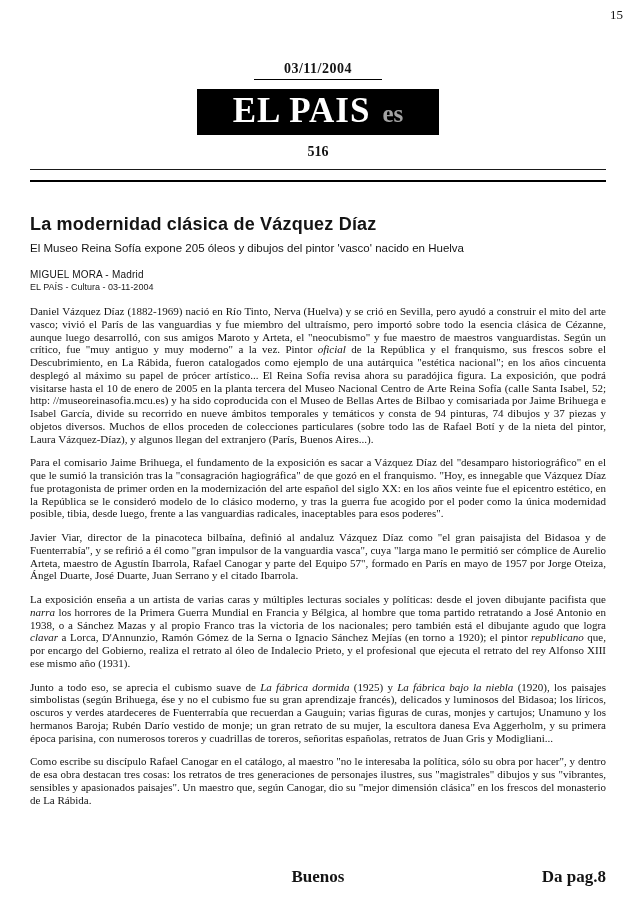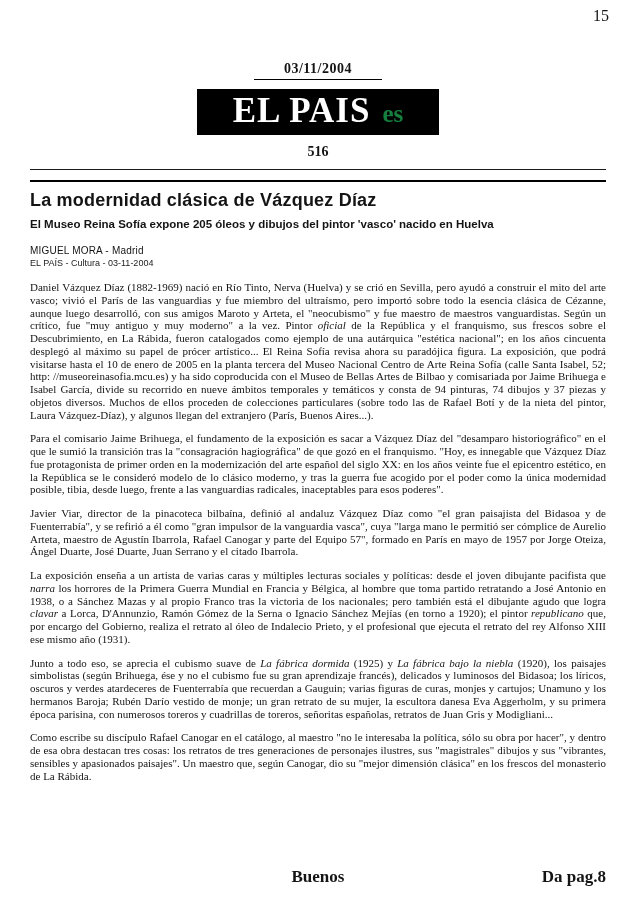--- a/index.html
+++ b/index.html
@@ -4,54 +4,54 @@
 <style>
   * { margin: 0; padding: 0; box-sizing: border-box; }
   html, body { background: #d9d9d9; }
   body { font-family: "Liberation Serif", serif; }
   .page {
     width: 636px; height: 900px; margin: 0 auto; position: relative;
     background: #ffffff; color: #141414; overflow: hidden;
     box-shadow: 0 0 4px rgba(0,0,0,.3);
   }
   .corner-num {
-    position: absolute; top: 7px; right: 27px;
-    font-size: 16px; font-family: "Liberation Serif", serif;
+    position: absolute; top: 7px; right: 13px;
+    font-size: 13px; font-family: "Liberation Serif", serif;
   }
   .masthead { text-align: center; padding-top: 17px; }
   .date {
     display: inline-block; font-weight: bold; font-size: 14px;
     letter-spacing: .5px; padding: 0 30px 2px;
     border-bottom: 1.5px solid #000;
     font-family: "Liberation Serif", serif;
     margin-top: 44px;
   }
   .logo {
     margin: 9px auto 0; width: 242px; height: 46px; background: #000;
     display: flex; align-items: baseline; justify-content: center;
     gap: 12px; padding-top: 2px;
   }
   .logo-main {
     color: #fff; font-family: "Liberation Serif", serif; font-weight: bold;
     font-size: 35px; letter-spacing: 1px; line-height: 40px;
   }
   .logo-es {
-    color: #15803d; font-family: "Liberation Serif", serif; font-weight: bold;
+    color: #a3a3a3; font-family: "Liberation Serif", serif; font-weight: bold;
     font-size: 25px; line-height: 40px;
   }
   .clip-number { margin-top: 9px; font-weight: bold; font-size: 14px; }
   .rule-thin  { border-top: 1px solid #1a1a1a; margin: 9px 30px 0; }
   .rule-thick { border-top: 2.5px solid #000; margin: 10px 30px 0; }
-  .article { padding: 8px 30px 0; }
+  .article { padding: 8px 30px 0; margin-top: 24px; }
   .headline {
     font-family: "Liberation Sans", sans-serif; font-weight: bold;
     font-size: 18px; letter-spacing: .2px;
   }
   .subheadline {
-    font-family: "Liberation Sans", sans-serif; font-weight: bold;
+    font-family: "Liberation Sans", sans-serif; font-weight: normal;
     font-size: 11.5px; margin-top: 7px;
   }
   .byline {
     font-family: "Liberation Sans", sans-serif; font-size: 10px;
     margin-top: 15px; letter-spacing: .2px;
   }
   .source-line {
     font-family: "Liberation Sans", sans-serif; 
     font-size: 9px; margin-top: 2px; color: #222;
   }

